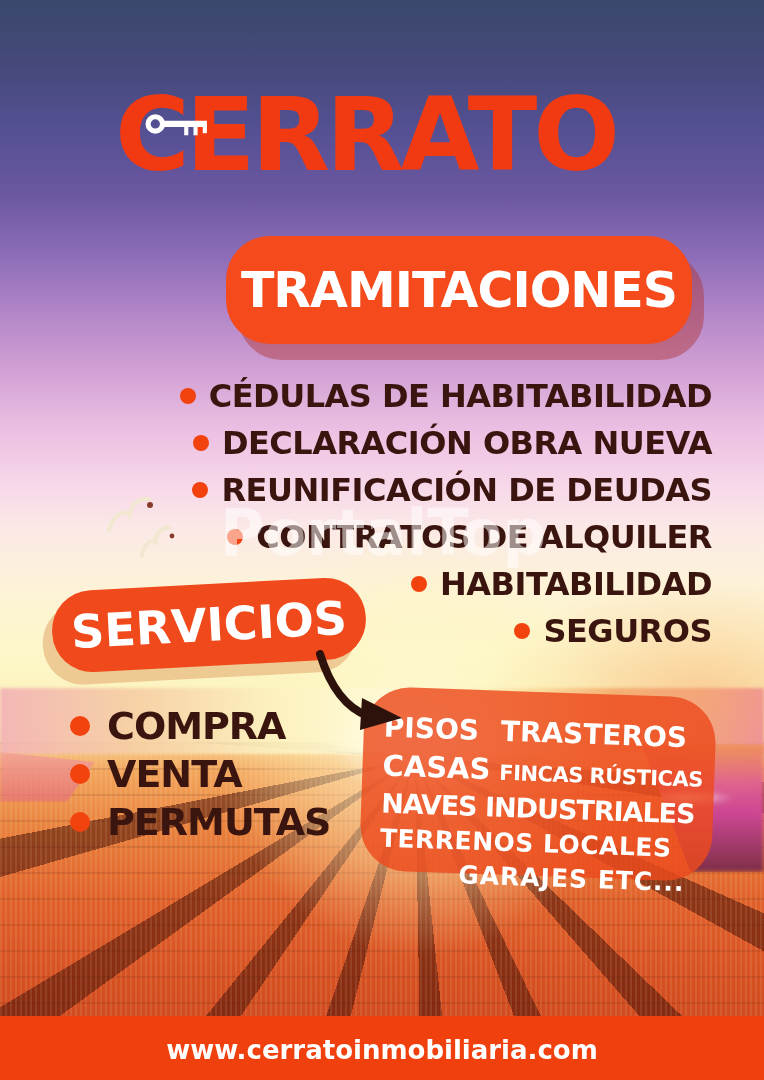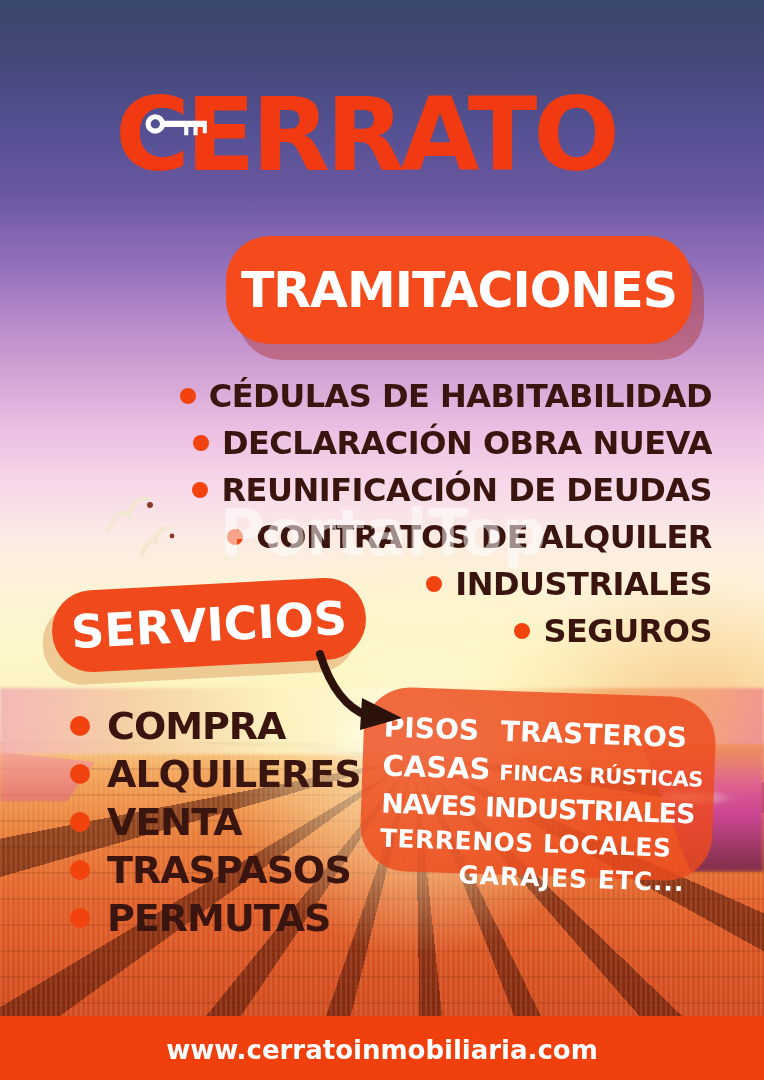--- a/index.html
+++ b/index.html
@@ -122,21 +122,21 @@
     <li>
         <span class="dot"></span>
         <span>REUNIFICACIÓN DE DEUDAS</span>
       </li>
     <li>
         <span class="dot"></span>
         <span>CONTRATOS DE ALQUILER</span>
       </li>
     <li>
         <span class="dot"></span>
-        <span>INDUSTRIALES</span>
+        <span>HABITABILIDAD</span>
       </li>
     <li>
         <span class="dot"></span>
         <span>SEGUROS</span>
       </li>
   </ul>
 
   <div class="watermark">PortalTop</div>
 
   <div class="serv-box">
@@ -148,29 +148,21 @@
     <polygon points="56,48 96,68 54,80" fill="#2d120c"></polygon>
   </svg>
 
   <ul class="serv-list">
     <li>
         <span class="dot"></span>
         <span>COMPRA</span>
       </li>
     <li>
         <span class="dot"></span>
-        <span>ALQUILERES</span>
-      </li>
-    <li>
-        <span class="dot"></span>
         <span>VENTA</span>
-      </li>
-    <li>
-        <span class="dot"></span>
-        <span>TRASPASOS</span>
       </li>
     <li>
         <span class="dot"></span>
         <span>PERMUTAS</span>
       </li>
   </ul>
 
   <div class="blob">
     <div class="row l1">
       <span>PISOS</span>

